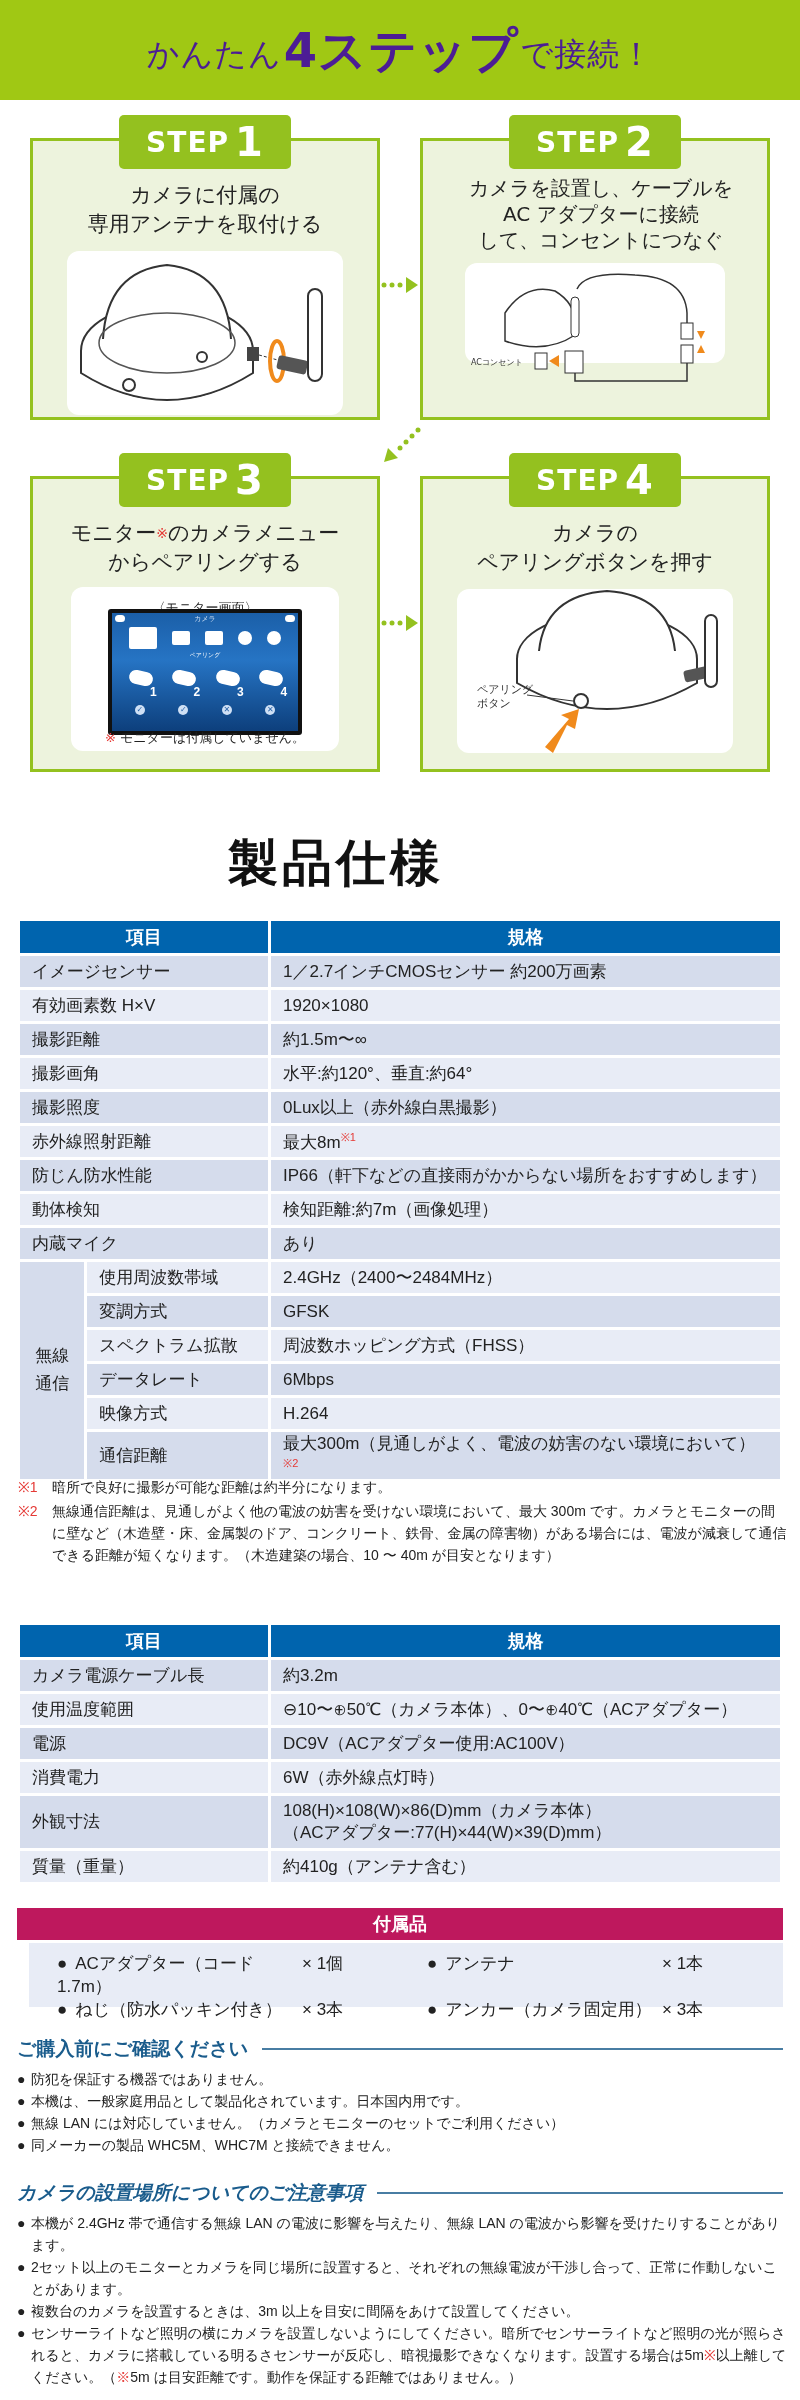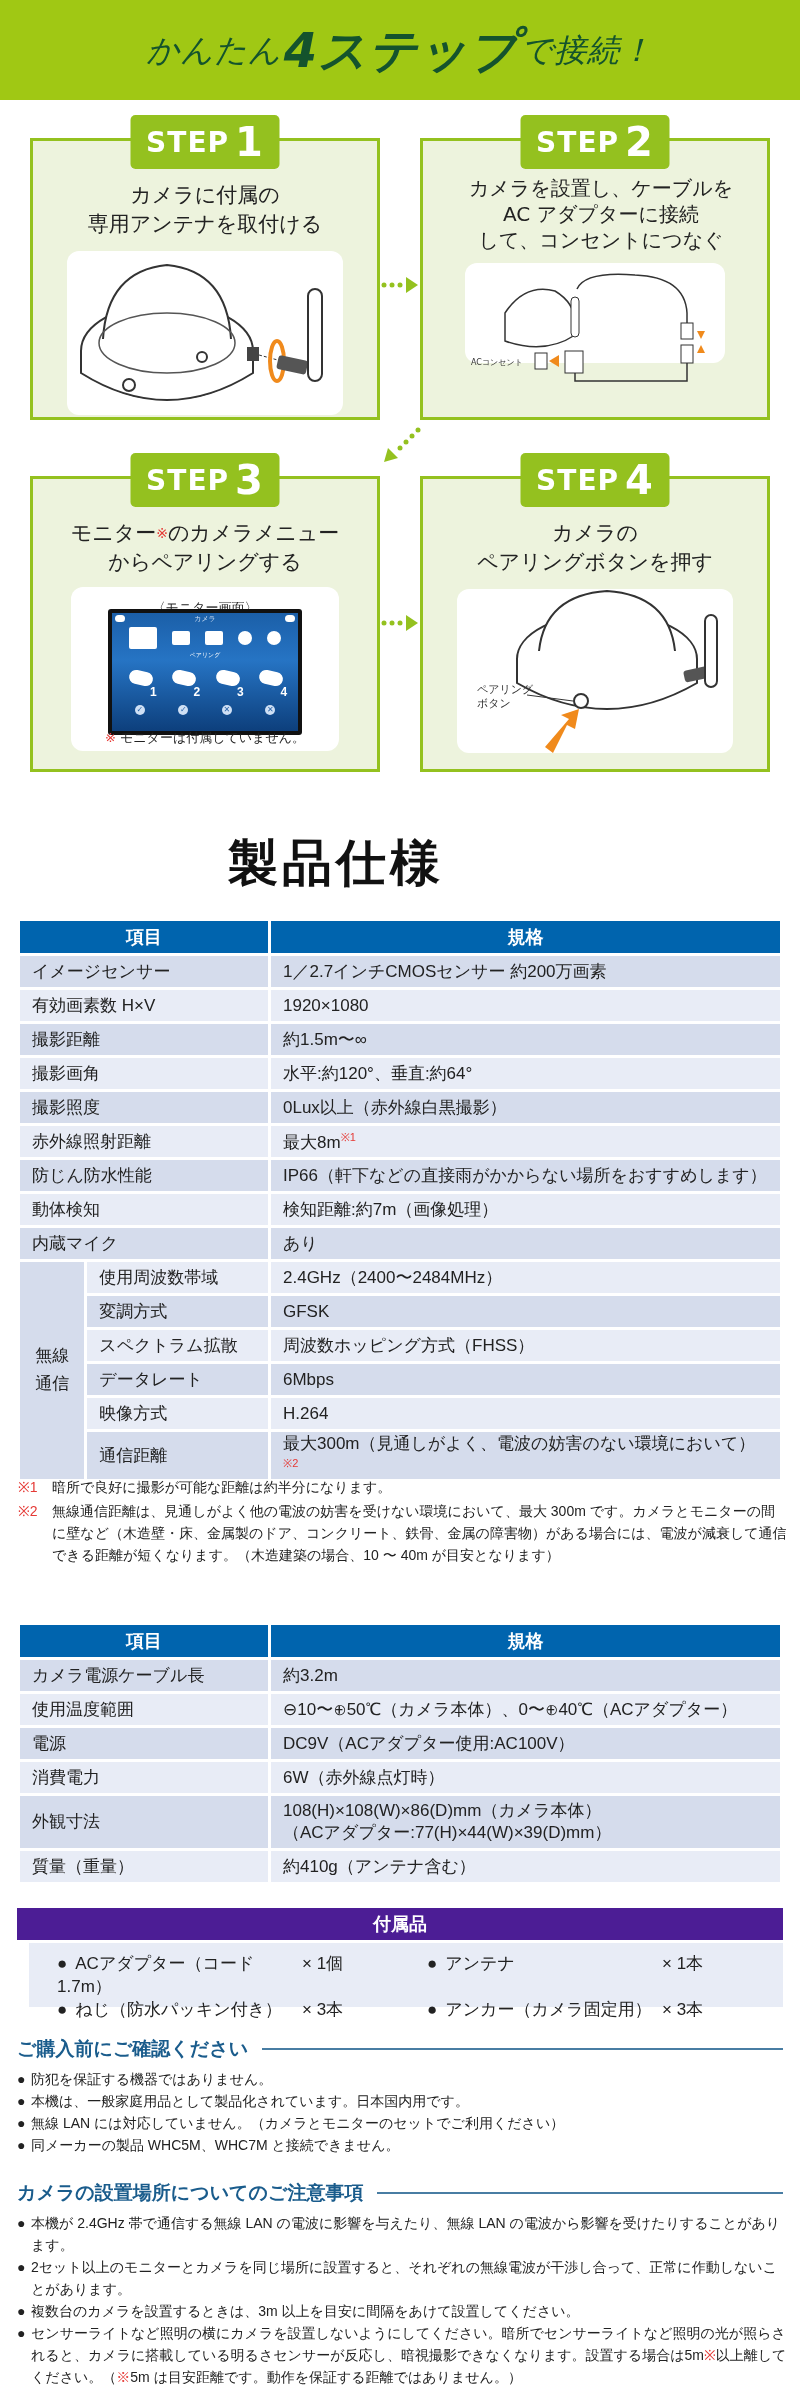--- a/index.html
+++ b/index.html
@@ -1,26 +1,26 @@
 <!DOCTYPE html>
 <html><head>
 <meta charset="utf-8">
 <style>
   * { box-sizing: border-box; margin: 0; padding: 0; }
   body { width: 800px; height: 2400px; background: #fff; font-family: "DejaVu Sans", "Liberation Sans", sans-serif; color: #222; overflow: hidden; position: relative; }
 
   
   .banner { position: absolute; left: 0; top: 0; width: 800px; height: 100px; background: #a0c814; display: flex; align-items: center; justify-content: center; }
-  .banner-text { color: #14532d; font-size: 32px; letter-spacing: 1px; display: flex; align-items: center; font-style: italic; }
+  .banner-text { color: #4c1d95; font-size: 32px; letter-spacing: 1px; display: flex; align-items: flex-end; }
   .banner-text .big { font-size: 48px; font-weight: bold; margin: 0 2px; line-height: 52px; }
   .banner-text .small { line-height: 44px; }
 
   
   .step { position: absolute; width: 350px; background: #edf3dd; border: 3px solid #94c11f; }
-  .step-badge { position: absolute; top: -26px; left: 50%; transform: translateX(-50%); background: #94c11f; color: #fff; width: 149px; height: 54px; border-radius: 5px; display: flex; align-items: center; justify-content: center; font-size: 28px; font-weight: bold; letter-spacing: 1px; }
+  .step-badge { position: absolute; top: -26px; left: 50%; transform: translateX(-50%); background: #94c11f; color: #fff; width: 172px; height: 54px; border-radius: 5px; display: flex; align-items: center; justify-content: center; font-size: 28px; font-weight: bold; letter-spacing: 1px; }
   .step-badge .num { font-size: 40px; margin-left: 6px; }
   .step-title { text-align: center; font-size: 21px; line-height: 29px; color: #222; margin-top: 40px; white-space: pre-line; }
   .step-illu { position: relative; margin: 12px auto 0; background: #fff; border-radius: 12px; }
   .ref { color: #e53935; }
 
   .s1 { left: 30px; top: 138px; height: 282px; }
   .s2 { left: 420px; top: 138px; height: 282px; }
   .s3 { left: 30px; top: 476px; height: 296px; }
   .s4 { left: 420px; top: 476px; height: 296px; }
 
@@ -53,21 +53,21 @@
   td.group { background: #d5dcec !important; text-align: center; padding: 0; line-height: 28px; width: 64px; }
   .t1 { top: 918px; }
   .t2 { top: 1622px; }
   .t2 td.tall { height: 52px; line-height: 22px; }
 
   .notes { position: absolute; left: 18px; top: 1476px; width: 770px; font-size: 14px; line-height: 22px; font-family: "Liberation Sans", sans-serif; }
   .note { display: flex; }
   .note .mark { color: #e53935; width: 34px; flex-shrink: 0; }
 
   .acc { position: absolute; left: 17px; top: 1908px; width: 766px; }
-  .acc-head { background: #4c1d95; color: #fff; text-align: center; font-weight: bold; font-size: 18px; height: 32px; line-height: 32px; font-family: "Liberation Sans", sans-serif; }
+  .acc-head { background: #be185d; color: #fff; text-align: center; font-weight: bold; font-size: 18px; height: 32px; line-height: 32px; font-family: "Liberation Sans", sans-serif; }
   .acc-body { background: #e8ecf6; height: 64px; margin-top: 3px; padding: 9px 0 0 28px; display: grid; grid-template-columns: 245px 125px 235px 60px; font-size: 17px; line-height: 23px; font-family: "Liberation Sans", sans-serif; margin-left: 12px; }
   .acc-body .dot { margin-right: 8px; }
 
   .sec-h { position: absolute; left: 17px; width: 766px; display: flex; align-items: center; color: #1a5c8c; font-weight: bold; font-size: 19px; font-family: "Liberation Sans", sans-serif; }
   .sec-h .line { flex: 1; height: 2px; background: #1a5c8c; margin-left: 14px; opacity: 0.8; }
   .list { position: absolute; left: 17px; width: 770px; font-size: 14px; line-height: 22px; font-family: "Liberation Sans", sans-serif; }
   .li { display: flex; }
   .li .b { width: 14px; flex-shrink: 0; }
 </style>
 </head>
@@ -380,21 +380,21 @@
   <div class="li">
       <span class="b">●</span>
       <span>無線 LAN には対応していません。（カメラとモニターのセットでご利用ください）</span>
     </div>
   <div class="li">
       <span class="b">●</span>
       <span>同メーカーの製品 WHC5M、WHC7M と接続できません。</span>
     </div>
 </div>
 
-<div class="sec-h" style="top:2180px;">
+<div class="sec-h" style="top:2180px;font-style:italic;">
     <span>カメラの設置場所についてのご注意事項</span>
     <span class="line"></span>
   </div>
 <div class="list" style="top:2212px;">
   <div class="li">
       <span class="b">●</span>
       <span>本機が 2.4GHz 帯で通信する無線 LAN の電波に影響を与えたり、無線 LAN の電波から影響を受けたりすることがあります。</span>
     </div>
   <div class="li">
       <span class="b">●</span>

